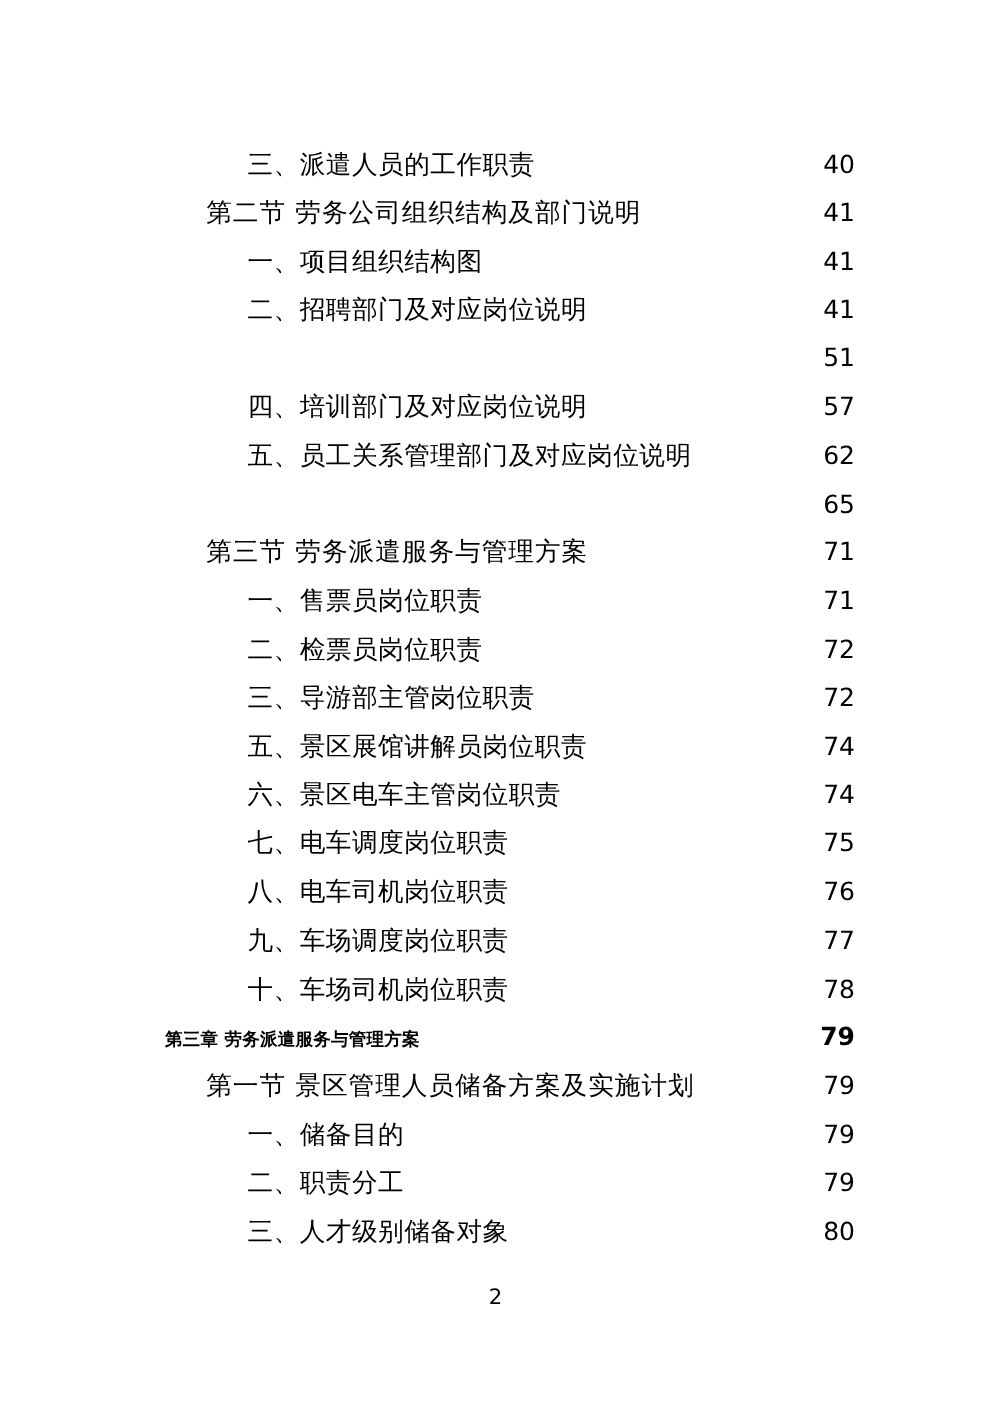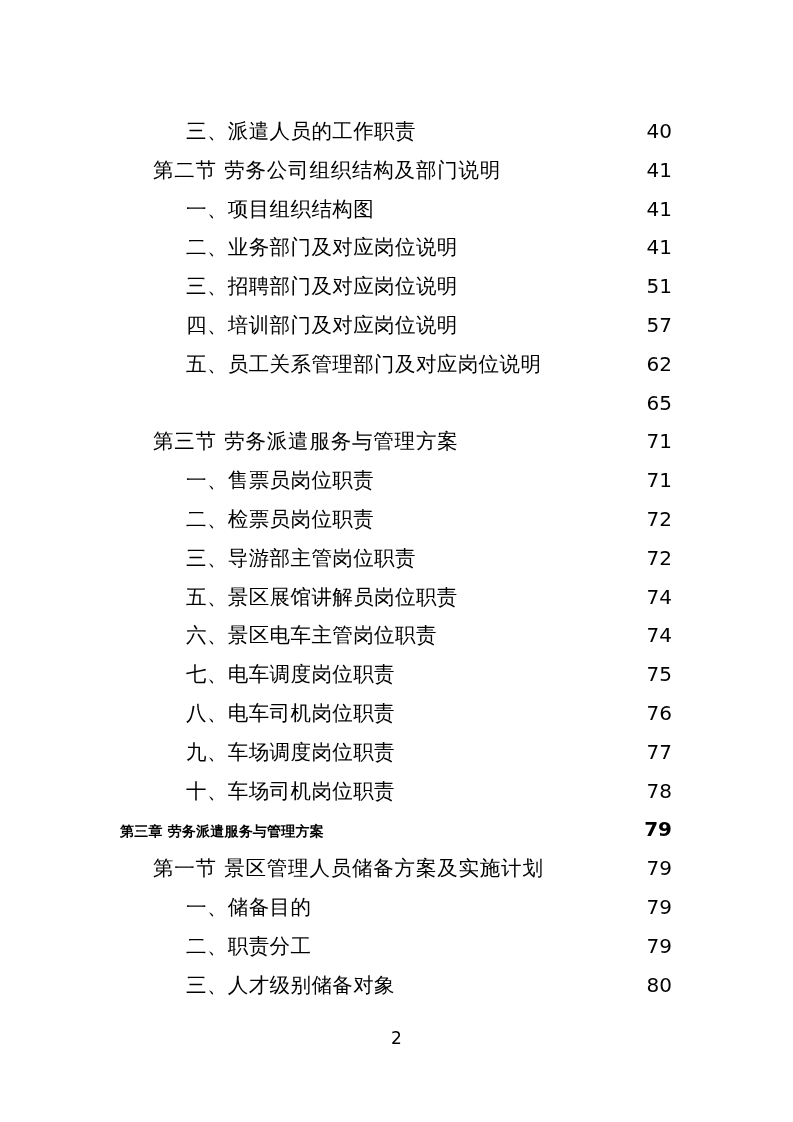--- a/index.html
+++ b/index.html
@@ -14,21 +14,21 @@
   .page {
     position: relative;
     width: 793px;
     height: 1122px;
     background: #ffffff;
     overflow: hidden;
     box-sizing: border-box;
   }
   .toc {
     position: absolute;
-    left: 120px;
+    left: 132px;
     top: 112px;
     width: 552px;
   }
   .toc-entry {
     display: flex;
     align-items: baseline;
     width: 100%;
     height: 38.8px;
     font-size: 20.5px;
     line-height: 38.8px;
@@ -110,26 +110,25 @@
         <span class="label">第二节 劳务公司组织结构及部门说明</span>
         <span class="leader"></span>
         <span class="pageno">41</span>
       </div>
       <div class="toc-entry lvl-item gap">
         <span class="label">一、项目组织结构图</span>
         <span class="leader"></span>
         <span class="pageno">41</span>
       </div>
       <div class="toc-entry lvl-item gap">
-        <span class="label">二、业务部门及对应岗位说明</span>
+        <span class="label">二、招聘部门及对应岗位说明</span>
         <span class="leader"></span>
         <span class="pageno">41</span>
       </div>
       <div class="toc-entry lvl-item gap">
-        <span class="label">三、招聘部门及对应岗位说明</span>
         <span class="leader"></span>
         <span class="pageno">51</span>
       </div>
       <div class="toc-entry lvl-item gap">
         <span class="label">四、培训部门及对应岗位说明</span>
         <span class="leader"></span>
         <span class="pageno">57</span>
       </div>
       <div class="toc-entry lvl-item gap">
         <span class="label">五、员工关系管理部门及对应岗位说明</span>

